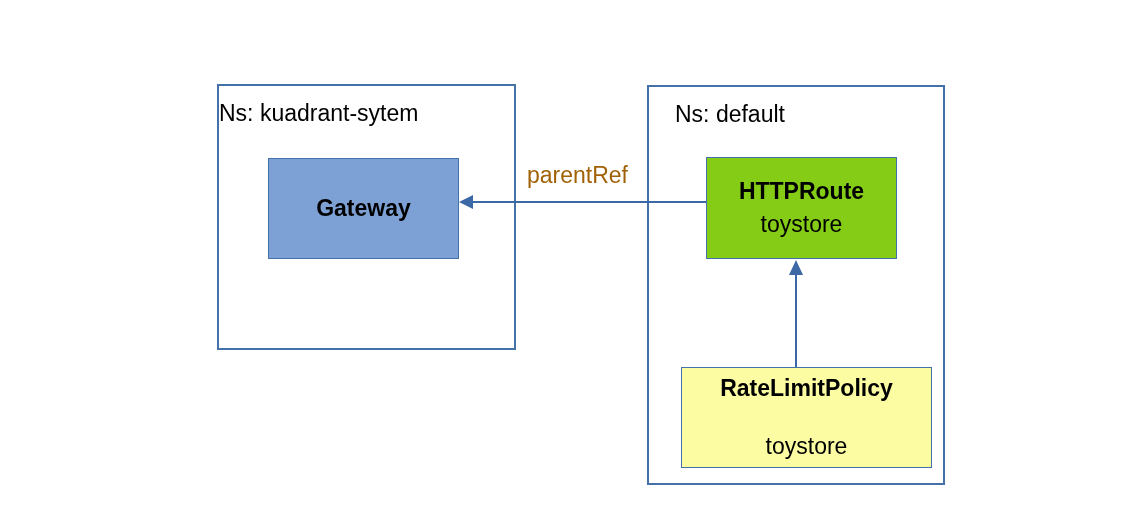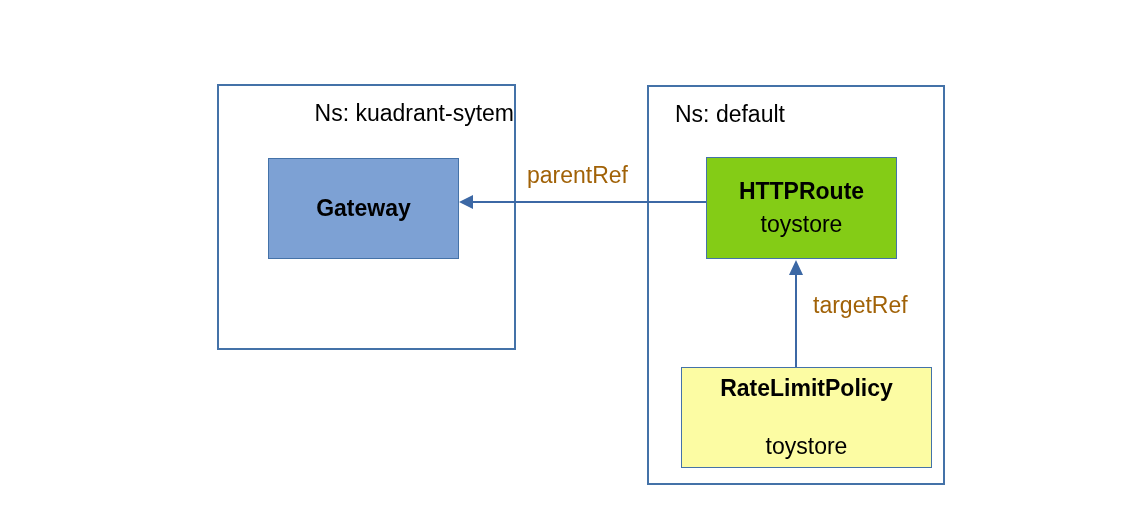--- a/index.html
+++ b/index.html
@@ -25,21 +25,21 @@
   .ns-kuadrant { left: 217px; top: 84px; width: 299px; height: 266px; }
   .ns-default  { left: 647px; top: 85px; width: 298px; height: 400px; }
   .ns-label {
     position: absolute;
     top: 14px;
     font-size: 23px;
     color: #000000;
     white-space: nowrap;
     text-align: right;
   }
-  .ns-kuadrant .ns-label { left: 0; right: 0; text-align: right; }
+  .ns-kuadrant .ns-label { left: 0; right: 12px; text-align: left; }
   .ns-default  .ns-label { left: 26px; }
   
   .node {
     position: absolute;
     border: 1.5px solid #4472a8;
     box-sizing: border-box;
     display: flex;
     flex-direction: column;
     align-items: center;
     justify-content: center;
@@ -117,15 +117,14 @@
     <div class="title">RateLimitPolicy</div>
     <div class="subtitle">toystore</div>
   </div>
 
   <div class="edge-line edge-parentref-line"></div>
   <div class="arrowhead arrowhead-left"></div>
   <div class="edge-label label-parentref">parentRef</div>
 
   <div class="edge-line edge-targetref-line"></div>
   <div class="arrowhead arrowhead-up"></div>
-  <div class="edge-label label-targetref">targetRef</div>
 
 </div>
 
 </body></html>

